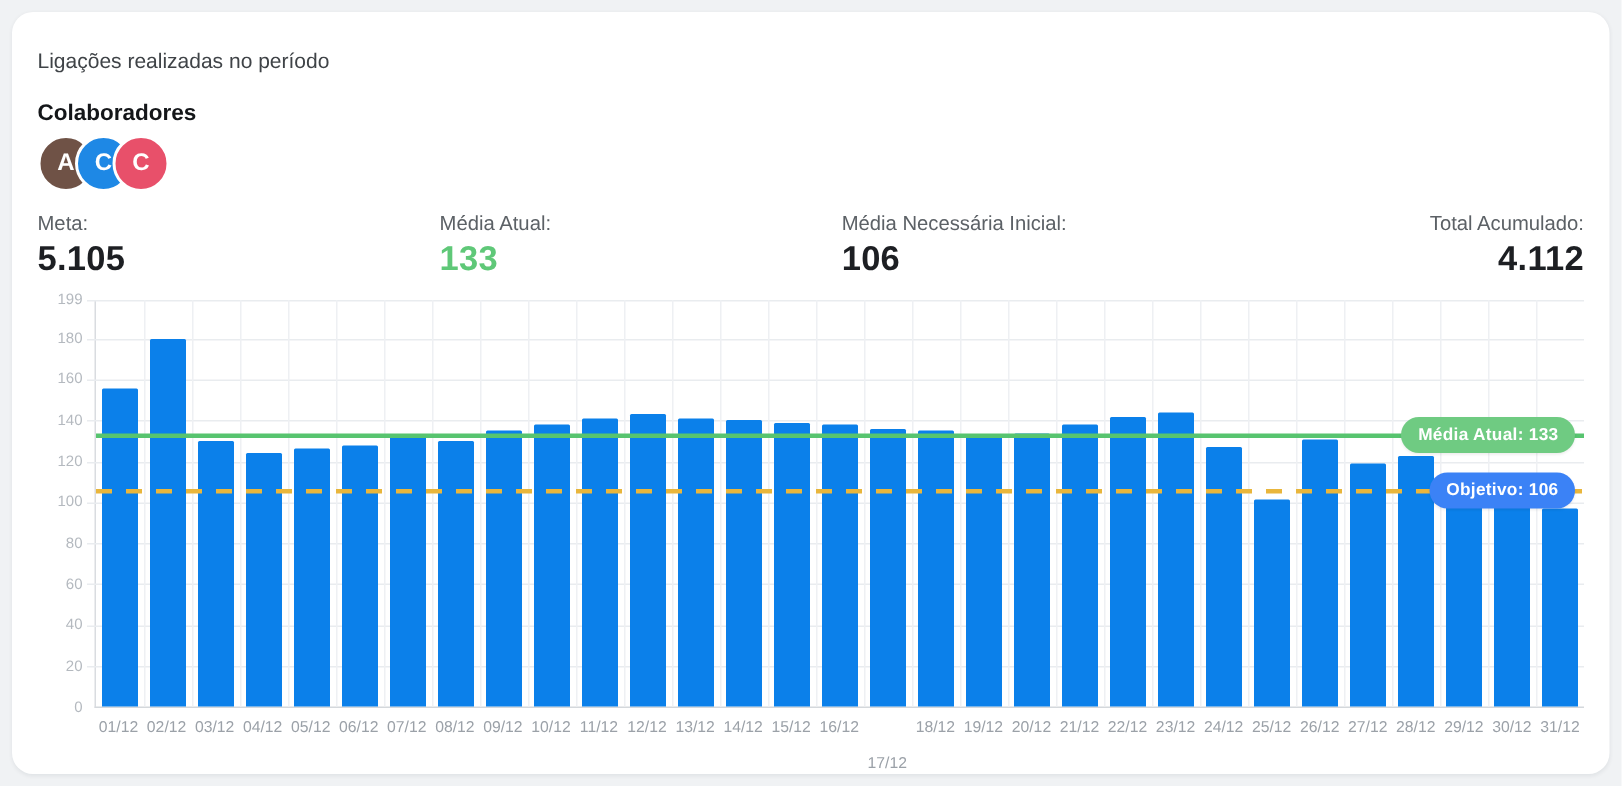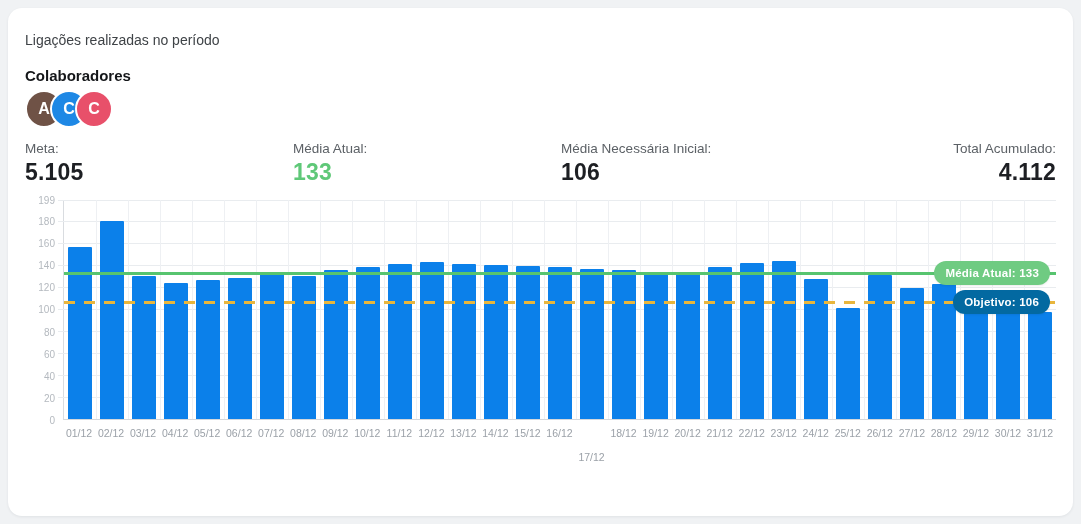--- a/index.html
+++ b/index.html
@@ -78,21 +78,21 @@
   .y-tick-label {
     position: absolute;
     right: 8px;
     transform: translateY(-50%);
     font-size: 10px;
     color: #b4b9bf;
   }
   .plot {
     position: relative;
     flex: 1 1 auto;
-    height: 220px;
+    height: 272px;
     border-left: 1px solid #d9dce0;
     border-bottom: 1px solid #d4d8dc;
   }
   .hgrid {
     position: absolute;
     left: -6px;
     width: calc(100% + 6px);
     height: 1px;
     background: #e9ecef;
   }
@@ -257,21 +257,21 @@
           <div class="bar" style="left: 77.7742%; width: 2.51613%; height: 50.7538%; background: rgb(11, 128, 234); z-index: 2;"></div>
           <div class="bar" style="left: 81%; width: 2.51613%; height: 65.8291%; background: rgb(11, 128, 234); z-index: 2;"></div>
           <div class="bar" style="left: 84.2258%; width: 2.51613%; height: 59.799%; background: rgb(11, 128, 234); z-index: 2;"></div>
           <div class="bar" style="left: 87.4516%; width: 2.51613%; height: 61.809%; background: rgb(11, 128, 234); z-index: 2;"></div>
           <div class="bar" style="left: 90.6774%; width: 2.51613%; height: 50.7538%; background: rgb(11, 128, 234); z-index: 2;"></div>
           <div class="bar" style="left: 93.9032%; width: 2.51613%; height: 51.7588%; background: rgb(11, 128, 234); z-index: 2;"></div>
           <div class="bar" style="left: 97.129%; width: 2.51613%; height: 48.7437%; background: rgb(11, 128, 234); z-index: 2;"></div>
           <div class="refline solid" style="top: calc(33.1658% - 1px); background: rgb(87, 196, 111);"></div>
           <div class="pill" style="top: 33.1658%; background: rgb(111, 203, 130);">Média Atual: 133</div>
           <div class="refline dashed" style="top: calc(46.7337% - 1px); background: repeating-linear-gradient(90deg, rgb(233, 182, 60) 0px, rgb(233, 182, 60) 11px, transparent 11px, transparent 20px);"></div>
-          <div class="pill" style="top: 46.7337%; background: #0369a1;">Objetivo: 106</div>
+          <div class="pill" style="top: 46.7337%; background: #3b82f6;">Objetivo: 106</div>
         </div>
     </div>
     <div class="x-axis">
         <div class="x-tick-label" style="left: 1.6129%;">01/12</div>
         <div class="x-tick-label" style="left: 4.83871%;">02/12</div>
         <div class="x-tick-label" style="left: 8.06452%;">03/12</div>
         <div class="x-tick-label" style="left: 11.2903%;">04/12</div>
         <div class="x-tick-label" style="left: 14.5161%;">05/12</div>
         <div class="x-tick-label" style="left: 17.7419%;">06/12</div>
         <div class="x-tick-label" style="left: 20.9677%;">07/12</div>

